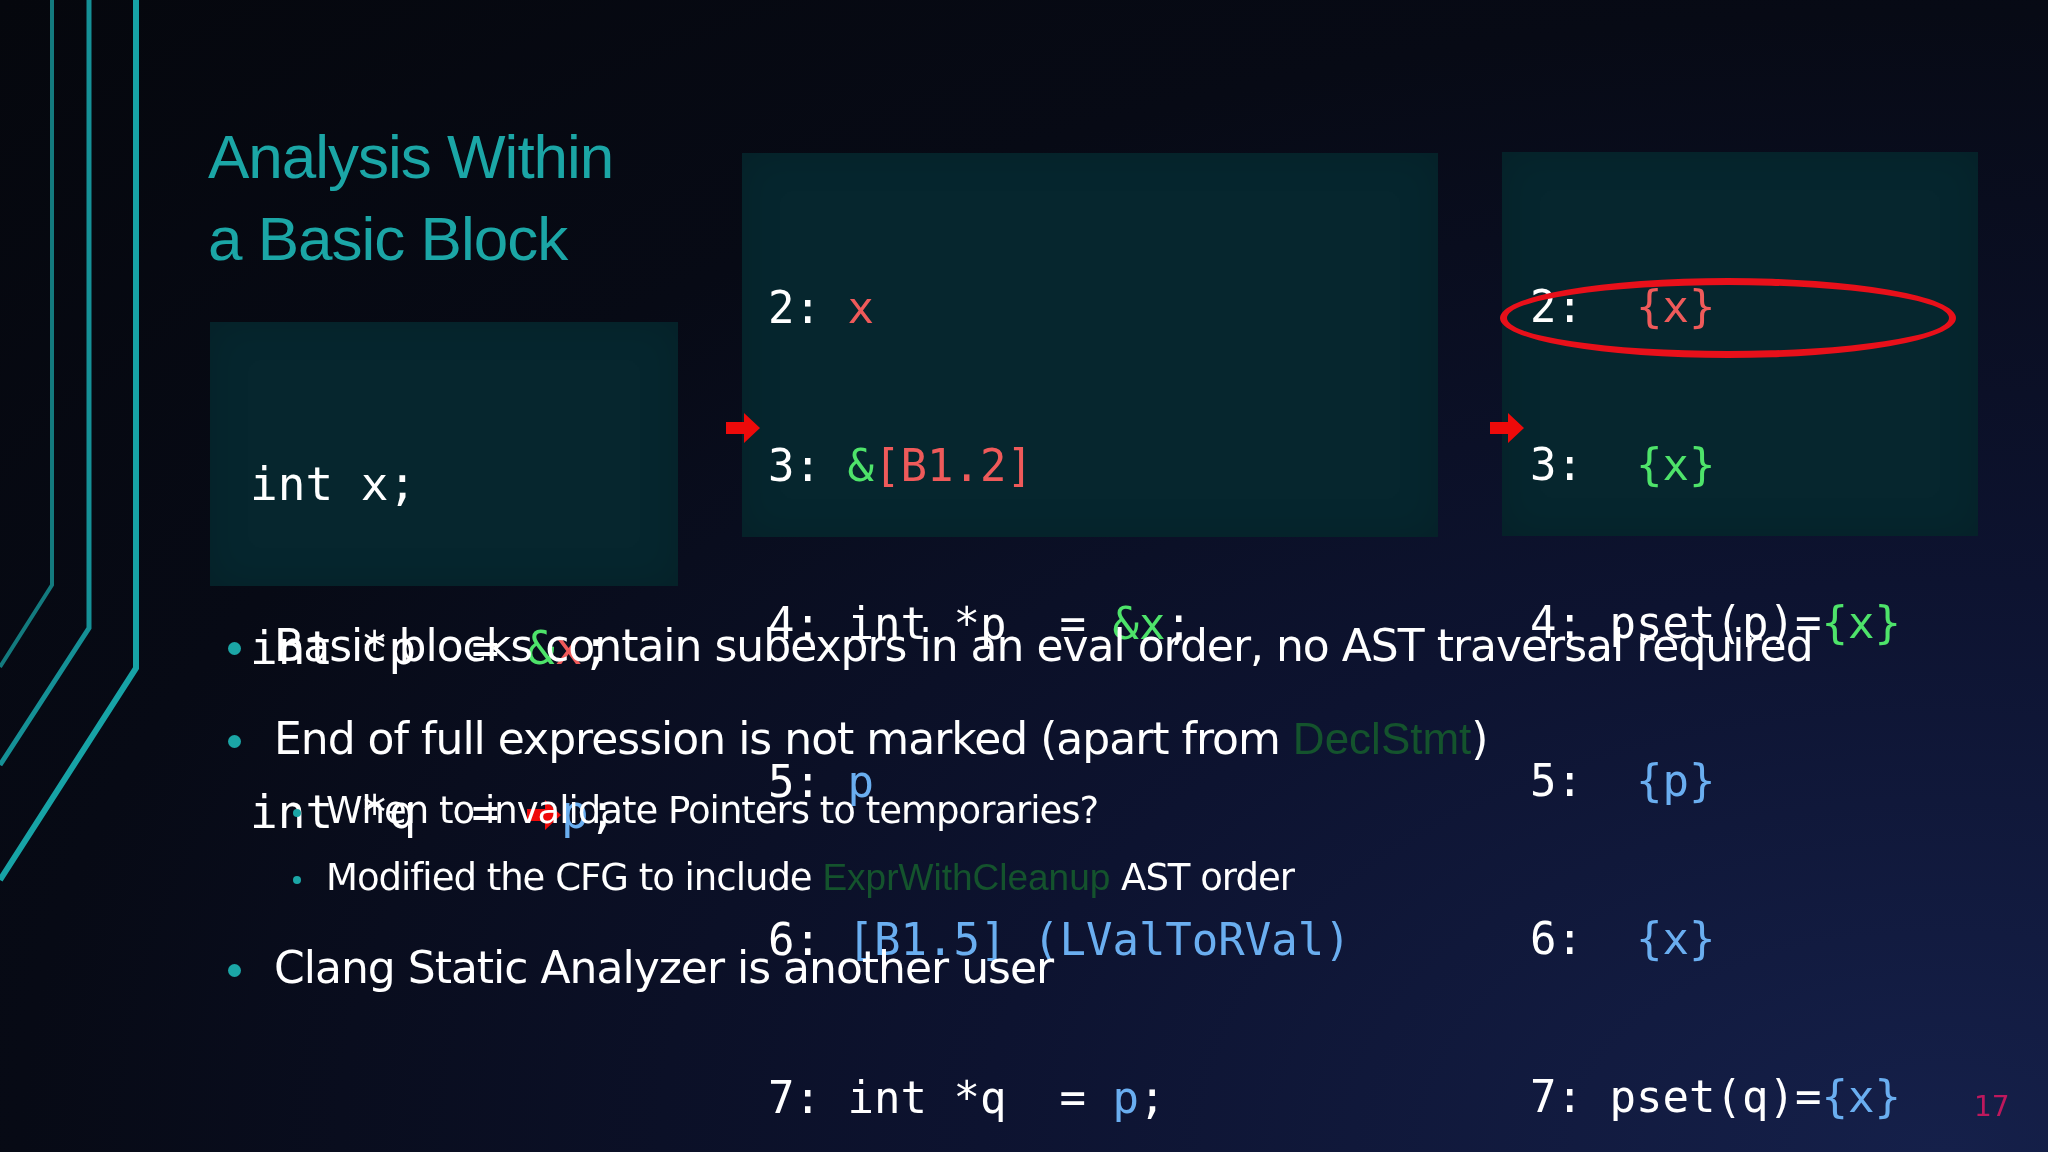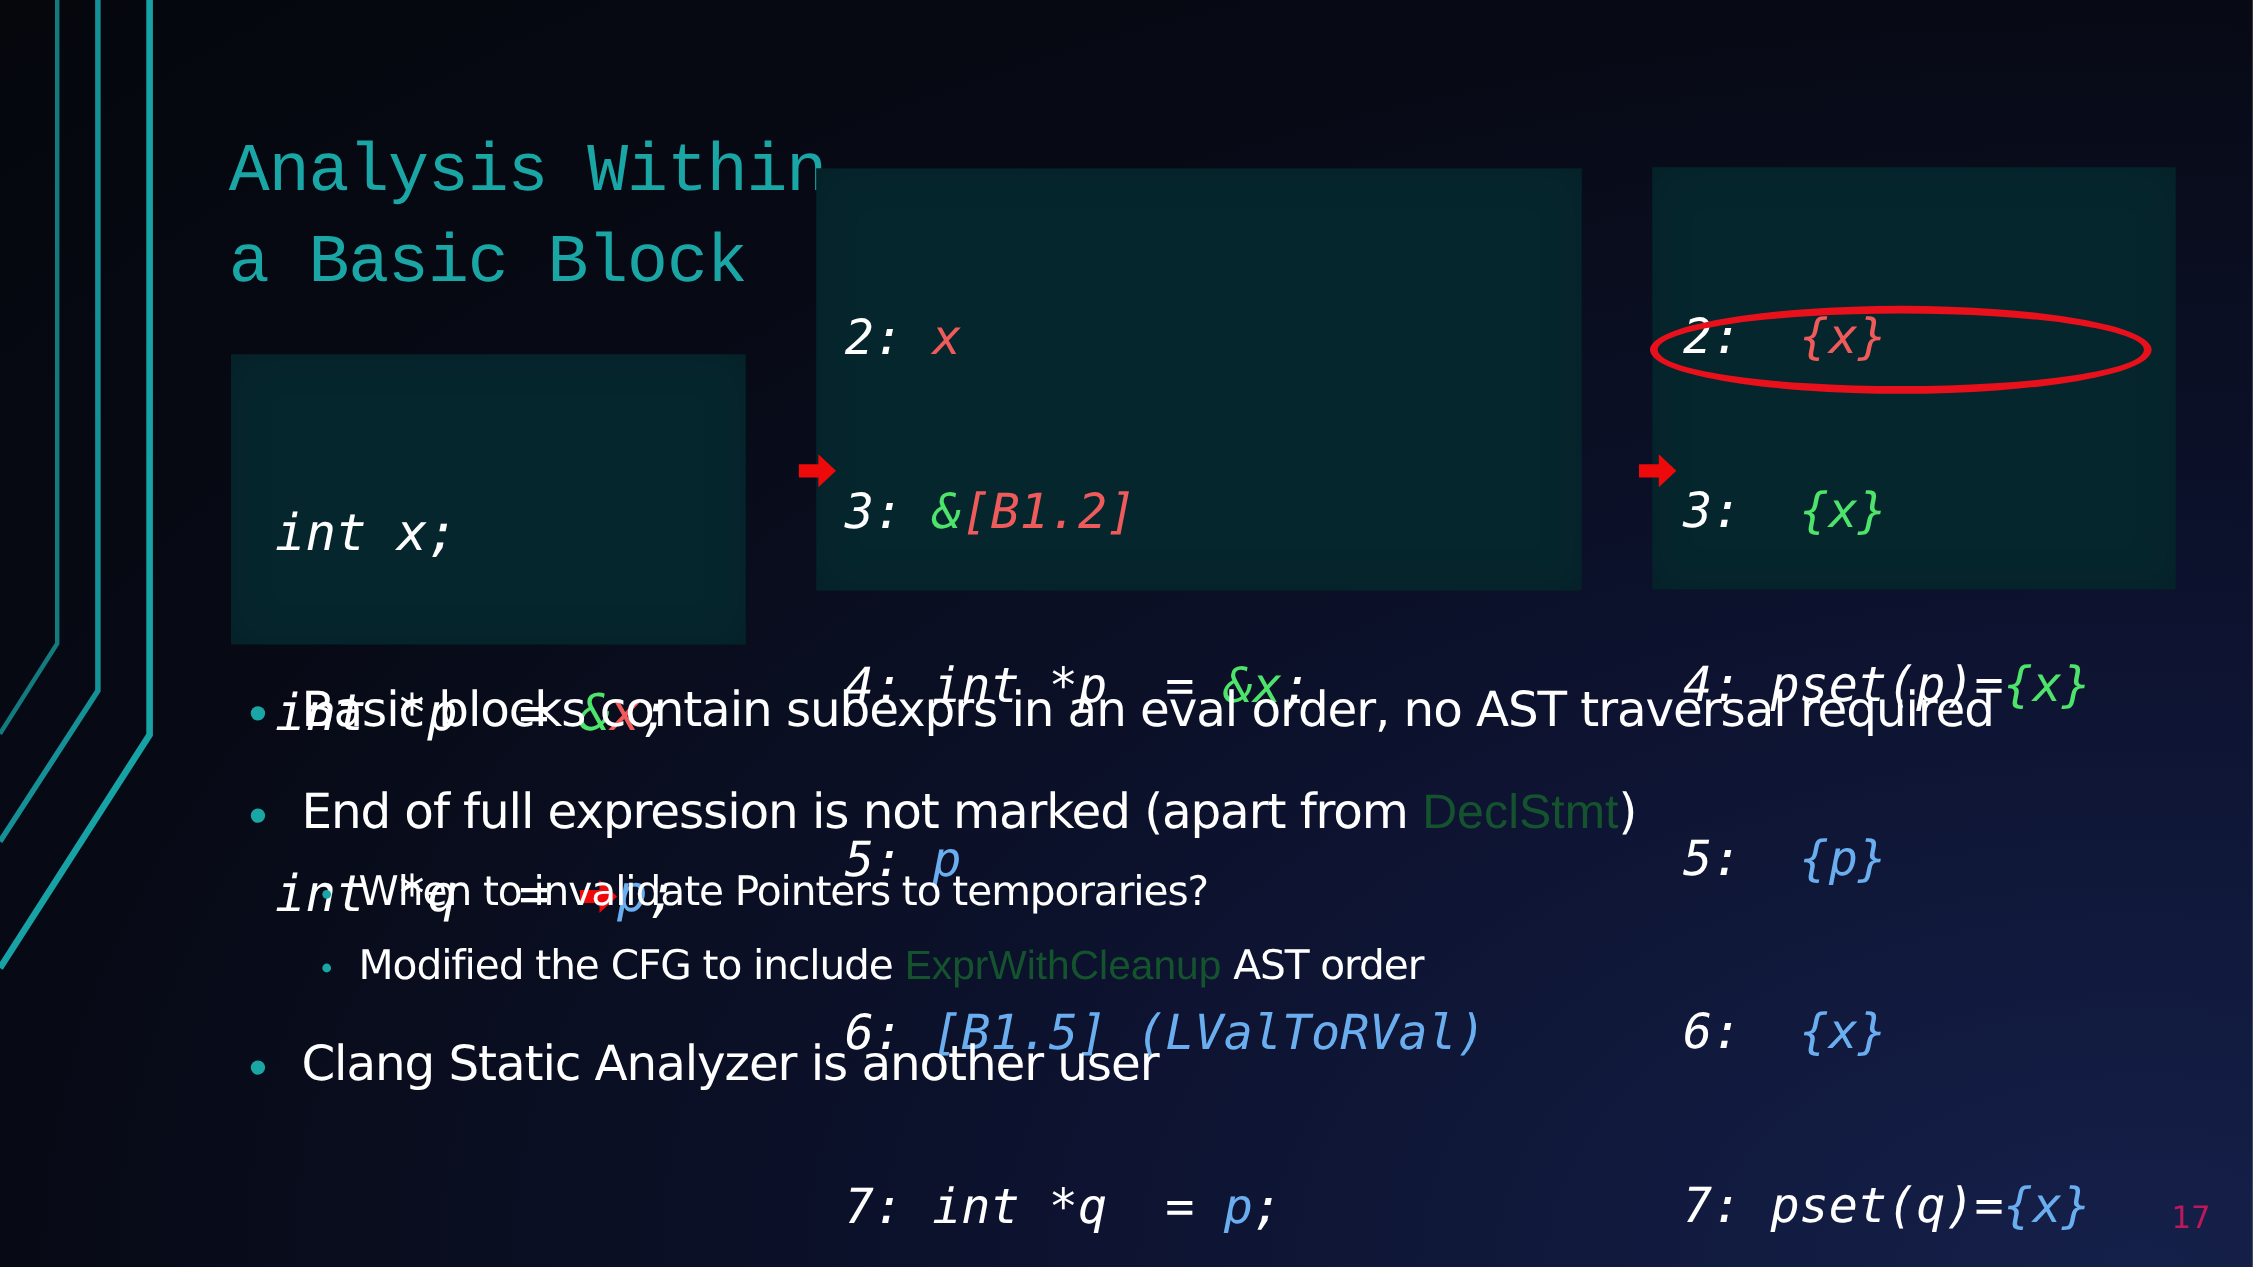--- a/index.html
+++ b/index.html
@@ -5,33 +5,33 @@
   html, body { margin:0; padding:0; }
   body {
     width:2048px; height:1152px; overflow:hidden; position:relative;
     background: radial-gradient(ellipse at 95% 100%, #15204a 0%, #0d1330 35%, #070a15 70%, #05070d 100%);
     font-family: "Liberation Sans", "DejaVu Sans", sans-serif;
     color:#ffffff;
   }
   .deco { position:absolute; left:0; top:0; width:2048px; height:1152px; }
   .title {
     position:absolute; left:208px; top:116px; margin:0;
-    font-family: Liberation Mono, monospace; font-weight:normal;
+    font-family: Liberation Sans, sans-serif; font-weight:normal;
     font-size:62px; line-height:82px; color:#1ba6a6; letter-spacing:-1px;
   }
   .title span { display:block; }
   .codebox {
     position:absolute; background:#06262e;
     box-shadow: inset 0 0 40px rgba(0,0,0,0.15);
   }
   .code {
     font-family: "DejaVu Sans Mono", "Liberation Mono", monospace;
     font-size:44px; color:#ffffff; white-space:pre; margin:0;
   }
-  .code .line { display:block; height:56px; line-height:56px; position:relative;font-style:italic; }
+  .code .line { display:block; height:56px; line-height:56px; position:relative; }
   .box-src { left:210px; top:322px; width:468px; height:264px; }
   .box-src .code { position:absolute; left:40px; top:26px; font-size:46px; }
   .box-src .code .line { height:56px; line-height:56px; }
   .box-cfg { left:742px; top:153px; width:696px; height:384px; }
   .box-cfg .code { position:absolute; left:26px; top:25px; }
   .box-pset { left:1502px; top:152px; width:476px; height:384px; }
   .box-pset .code { position:absolute; left:28px; top:25px; }
   .red { color:#ef5a5a; }
   .green { color:#4ee36a; }
   .blue { color:#6aaef0; }

